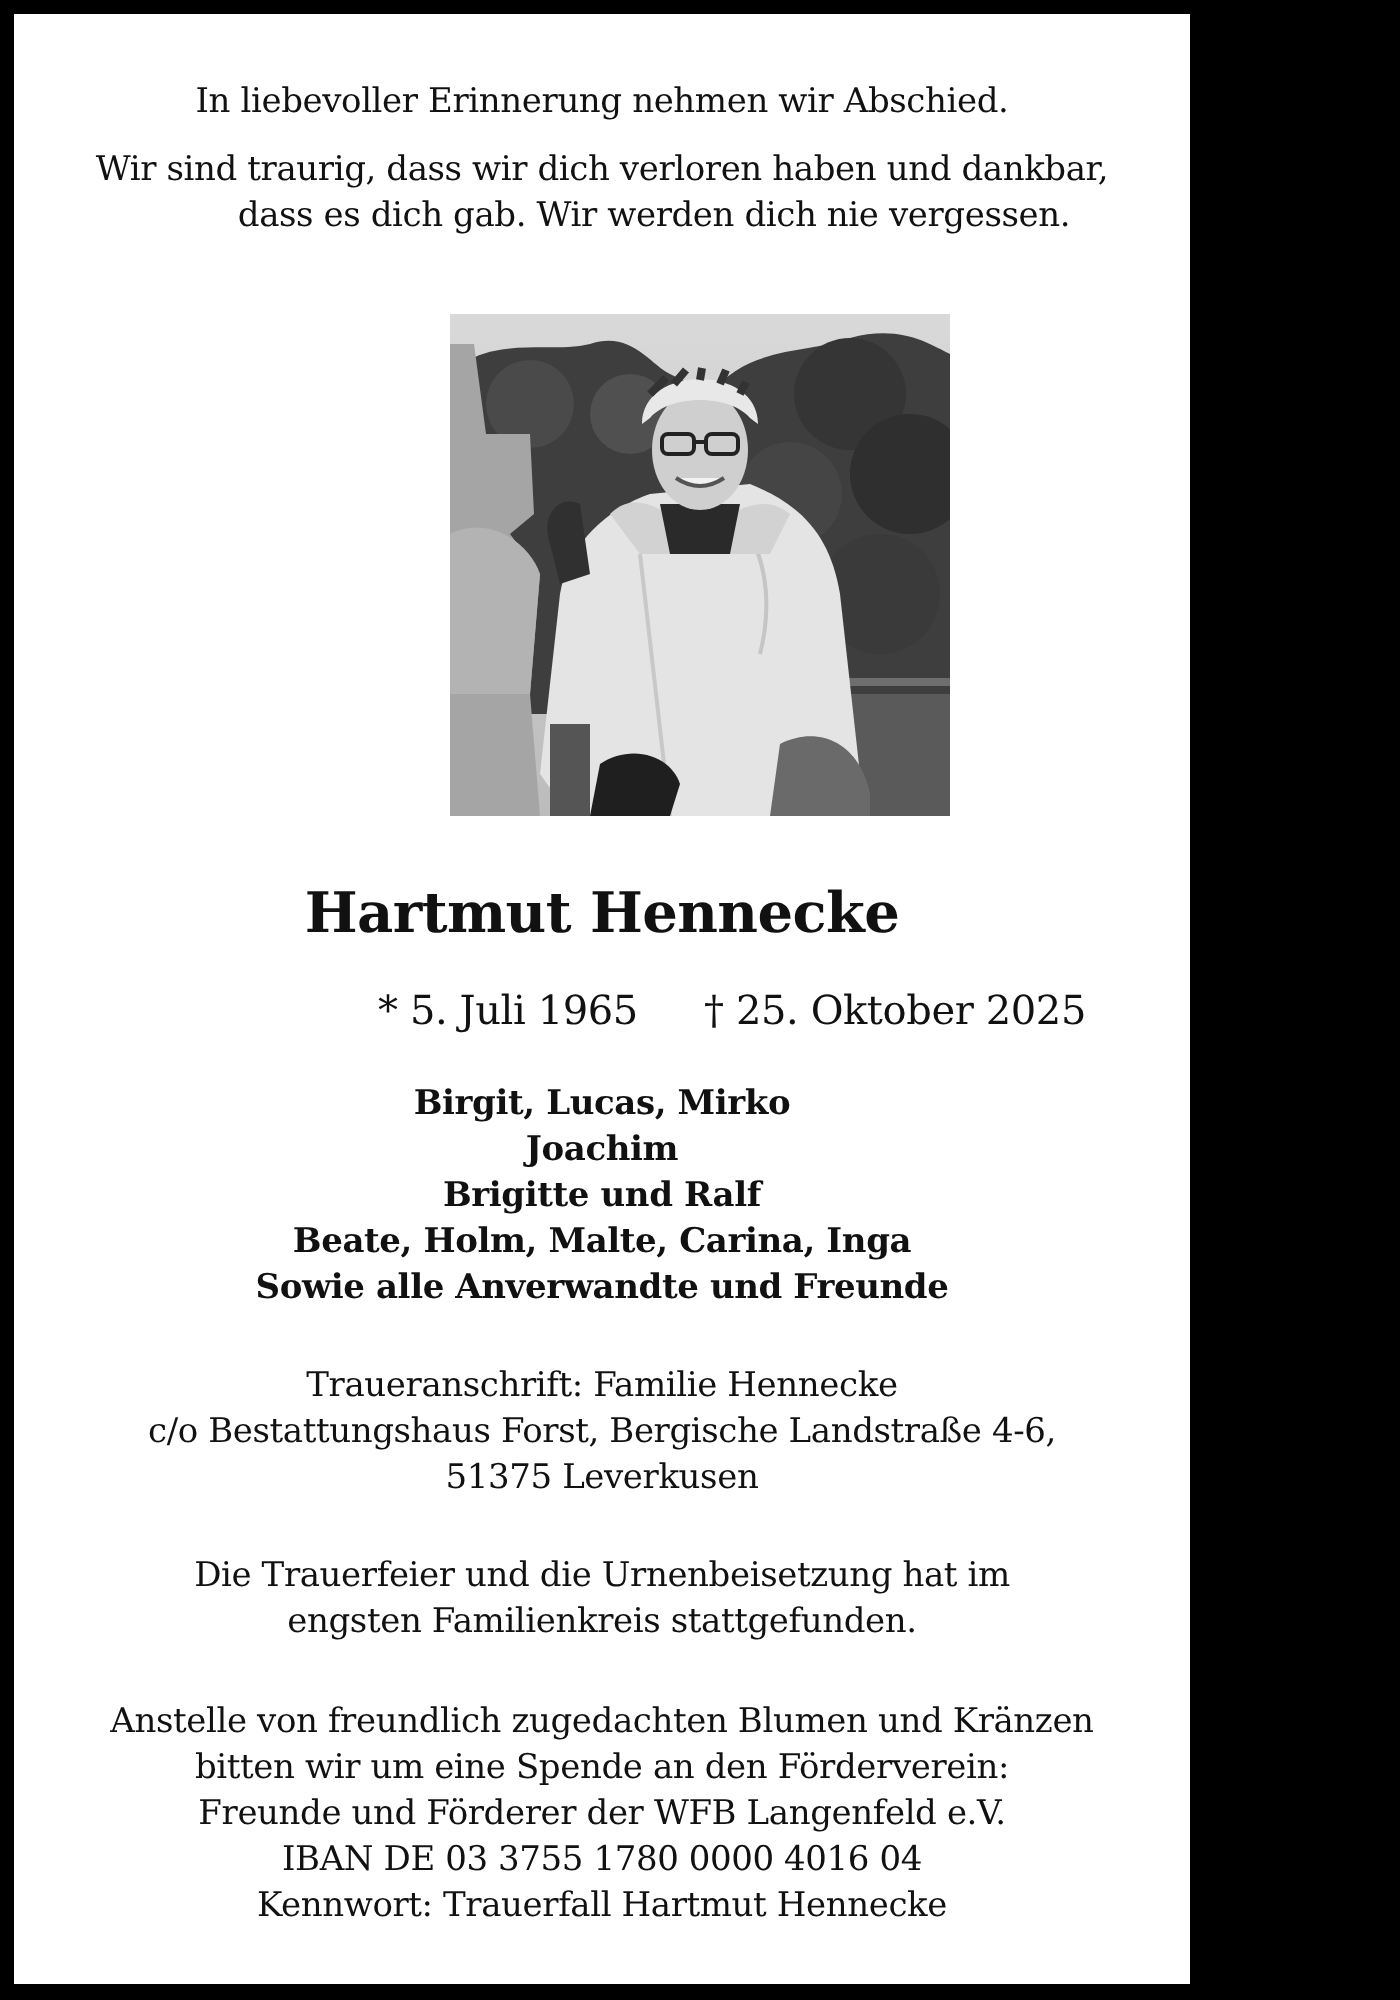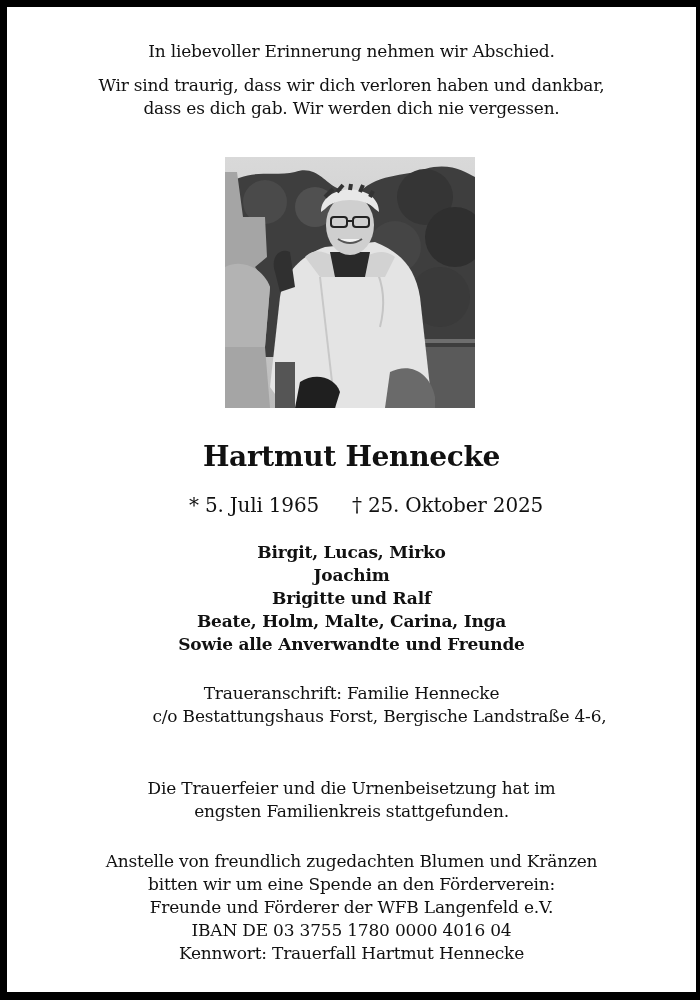--- a/index.html
+++ b/index.html
@@ -10,21 +10,21 @@
     body {
       width: 700px;
       height: 1000px;
       position: relative;
       overflow: hidden;
     }
     .page {
       position: absolute;
       left: 7px;
       top: 7px;
-      width: 689px;
+      width: 588px;
       height: 985px;
       background: #fff;
       color: #111;
       font-family: "DejaVu Serif", "Liberation Serif", serif;
       text-align: center;
     }
     .line {
       position: absolute;
       left: 0;
       width: 100%;
@@ -70,21 +70,21 @@
     }
     .bold { font-weight: bold; }
   </style>
 </head>
 <body>
 
 <div class="page">
 
   <div class="line" style="top:33px;">In liebevoller Erinnerung nehmen wir Abschied.</div>
   <div class="line" style="top:67px;">Wir sind traurig, dass wir dich verloren haben und dankbar,</div>
-  <div class="line" style="top:90px;">dass es dich gab. Wir werden dich nie vergessen.</div>
+  <div class="line" style="top:90px;padding-left:26px;">dass es dich gab. Wir werden dich nie vergessen.</div>
 
   <div class="photo">
     <svg width="250" height="251" viewBox="0 0 250 251">
       <defs>
         <linearGradient id="sky" x1="0" y1="0" x2="0" y2="1">
           <stop offset="0" stop-color="#d9d9d9"></stop>
           <stop offset="1" stop-color="#bcbcbc"></stop>
         </linearGradient>
       </defs>
       <rect x="0" y="0" width="250" height="251" fill="url(#sky)"></rect>
@@ -139,21 +139,22 @@
     <span class="date" style="left:345px;">† 25. Oktober 2025</span>
   </div>
 
   <div class="line bold" style="top:534px;">Birgit, Lucas, Mirko</div>
   <div class="line bold" style="top:557px;">Joachim</div>
   <div class="line bold" style="top:580px;">Brigitte und Ralf</div>
   <div class="line bold" style="top:603px;">Beate, Holm, Malte, Carina, Inga</div>
   <div class="line bold" style="top:626px;">Sowie alle Anverwandte und Freunde</div>
 
   <div class="line" style="top:675px;">Traueranschrift: Familie Hennecke</div>
-  <div class="line" style="top:698px;margin-left:28px;">c/o Bestattungshaus Forst, Bergische Landstraße 4-6,</div>
+  <div class="line" style="top:698px;">c/o Bestattungshaus Forst, Bergische Landstraße 4-6,</div>
+  <div class="line" style="top:721px;">51375 Leverkusen</div>
 
   <div class="line" style="top:770px;">Die Trauerfeier und die Urnenbeisetzung hat im</div>
   <div class="line" style="top:793px;">engsten Familienkreis stattgefunden.</div>
 
   <div class="line" style="top:866px;">bitten wir um eine Spende an den Förderverein:</div>
   <div class="line" style="top:843px;">Anstelle von freundlich zugedachten Blumen und Kränzen</div>
   <div class="line" style="top:889px;">Freunde und Förderer der WFB Langenfeld e.V.</div>
   <div class="line" style="top:912px;">IBAN DE 03 3755 1780 0000 4016 04</div>
   <div class="line" style="top:935px;">Kennwort: Trauerfall Hartmut Hennecke</div>
 

